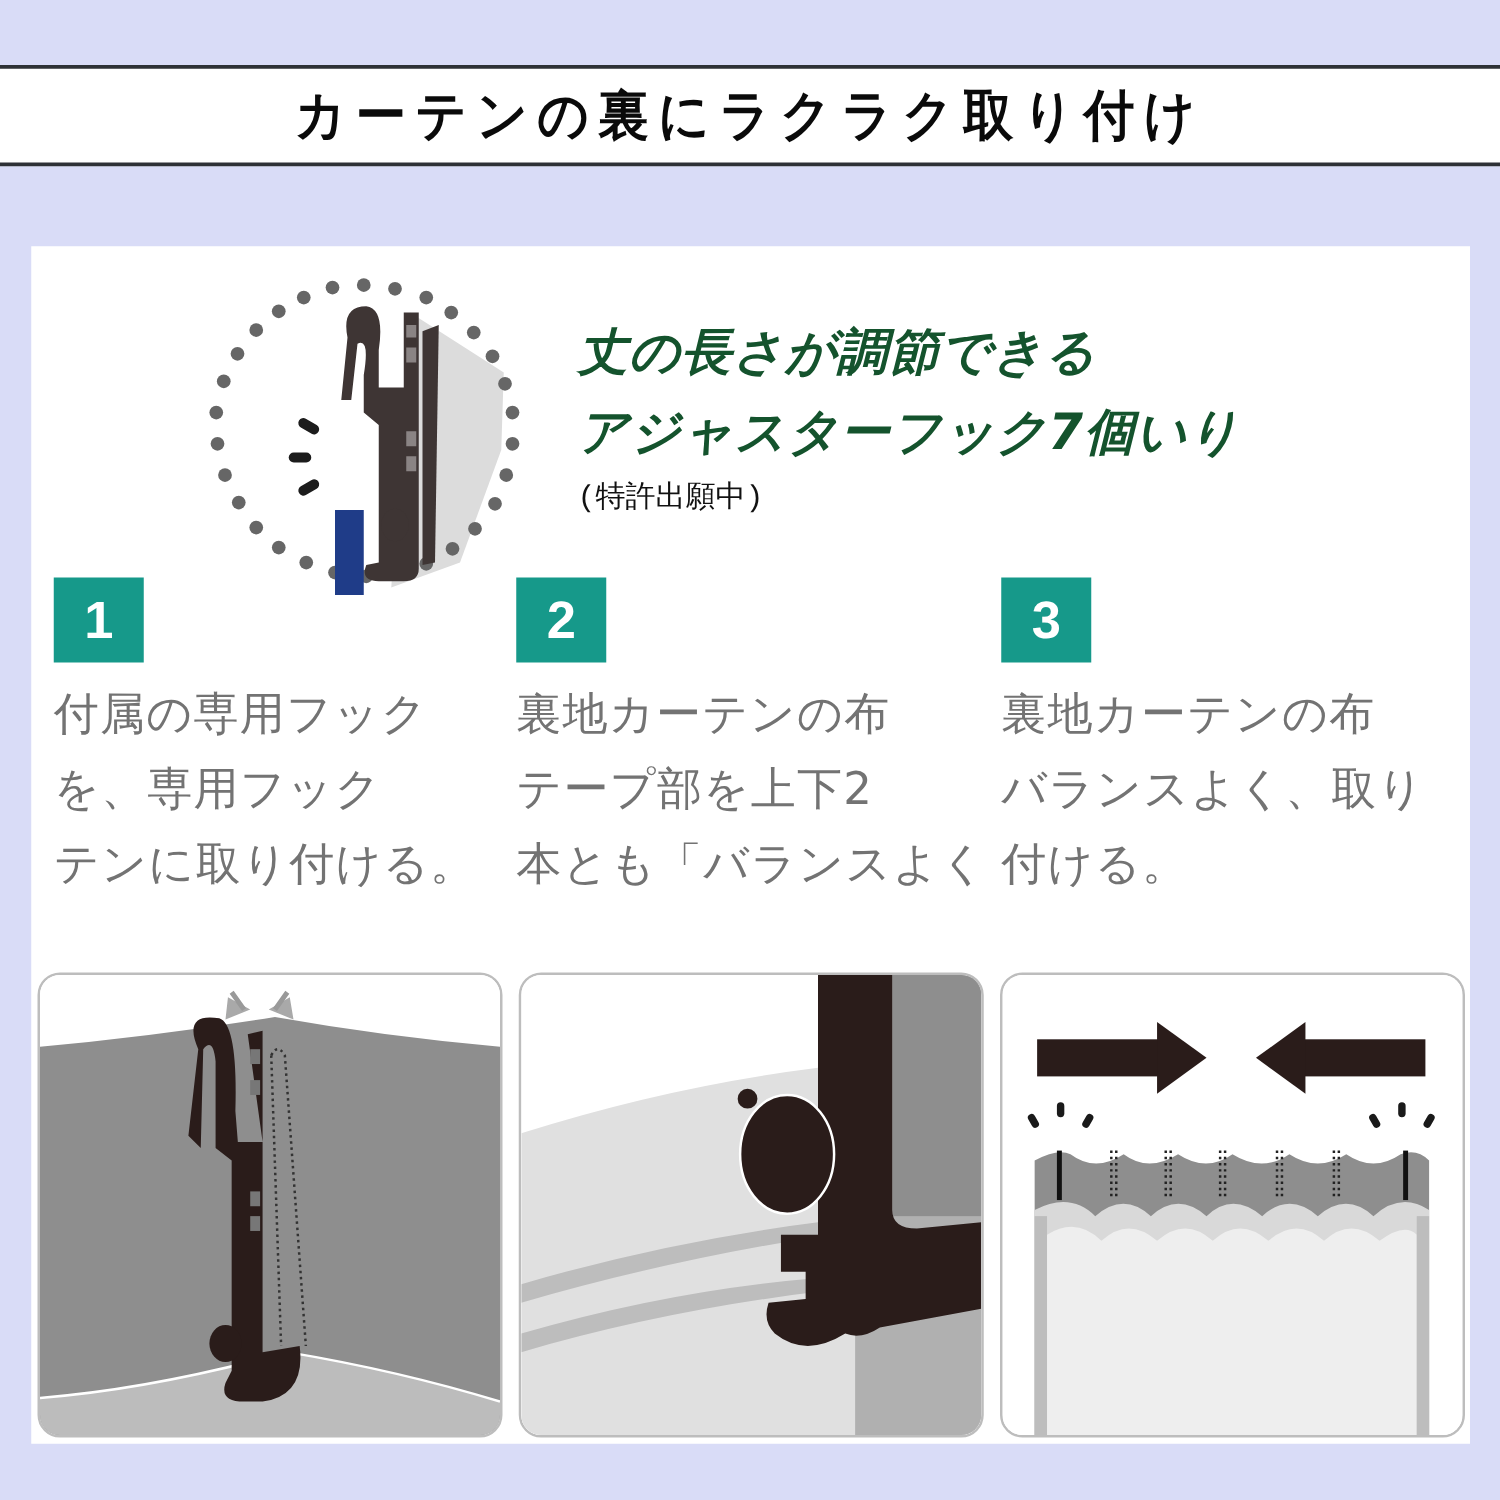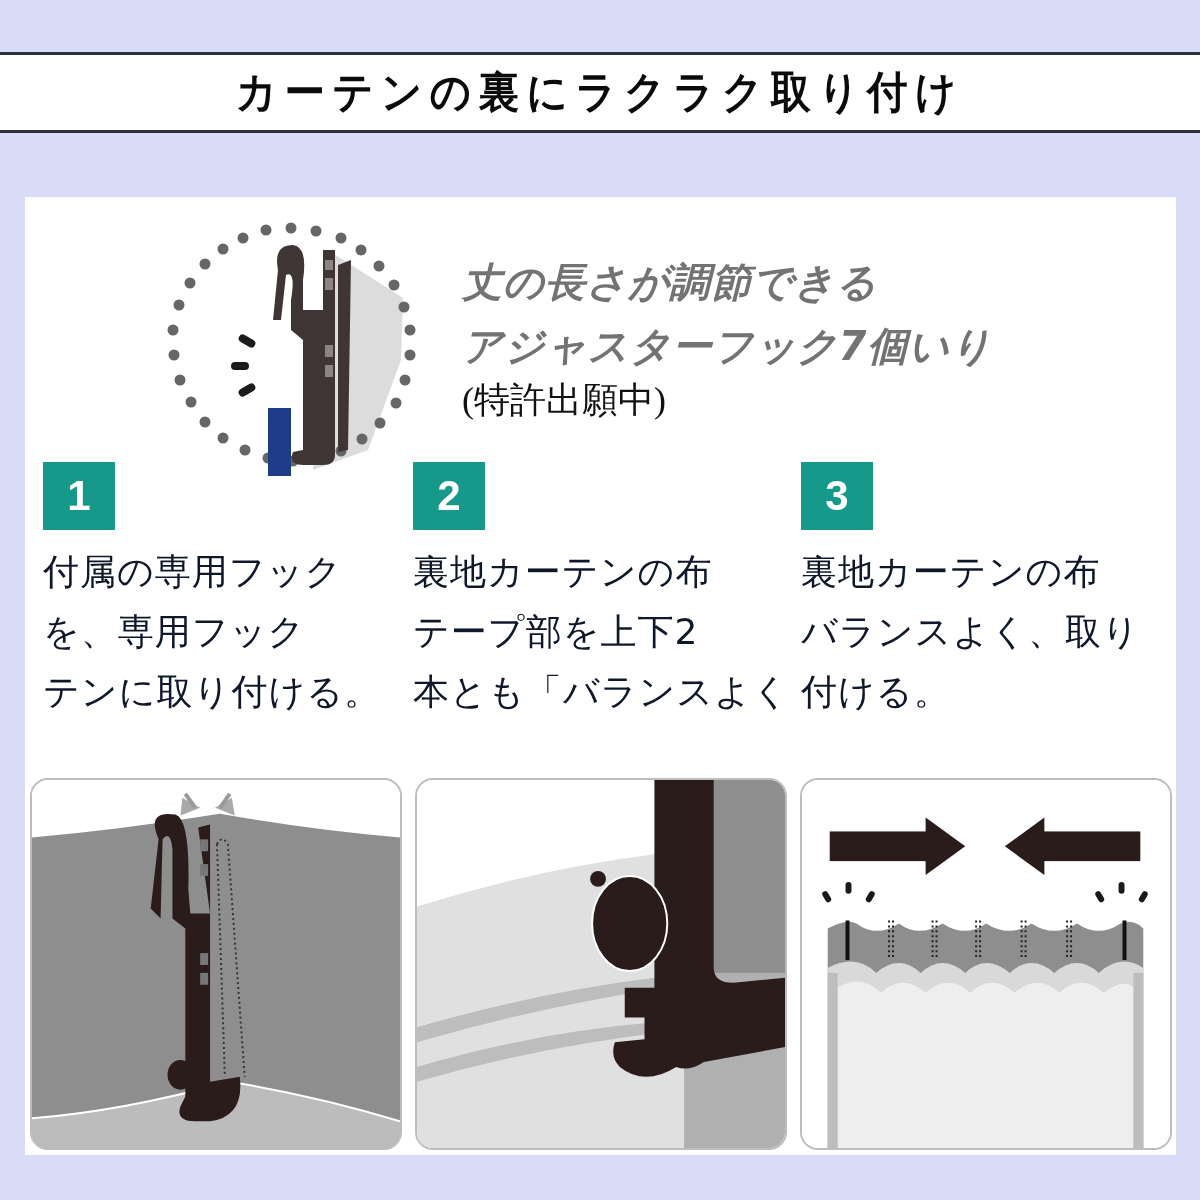--- a/index.html
+++ b/index.html
@@ -8,26 +8,26 @@
 
   .header-band { position:absolute; left:0; top:52px; width:1200px; height:81px; background:#fff;
     border-top:3px solid #2e3136; border-bottom:3px solid #2e3136; display:flex; align-items:center; justify-content:center; }
   .header-title { font-family:"DejaVu Sans",sans-serif; font-weight:bold; font-size:44px; letter-spacing:8px; color:#0a0a0a; transform:scaleX(0.92); }
 
   .panel { position:absolute; left:25px; top:197px; width:1151px; height:958px; background:#fff; }
 
   .hook-circle { position:absolute; left:163px; top:220px; width:256px; height:256px; }
 
   .feature-text { position:absolute; left:462px; top:250px; }
-  .feature-line { font-family:"DejaVu Sans",sans-serif; font-weight:bold; font-style:italic; font-size:40px; line-height:64px; color:#737373; letter-spacing:1px; white-space:nowrap; }
-  .feature-note { font-family:Liberation Serif, serif; font-size:36px; line-height:40px; color:#111; margin-top:2px; }
+  .feature-line { font-family:"DejaVu Sans",sans-serif; font-weight:bold; font-style:italic; font-size:40px; line-height:64px; color:#14532d; letter-spacing:1px; white-space:nowrap; }
+  .feature-note { font-family:Liberation Mono, monospace; font-size:24px; line-height:40px; color:#111; margin-top:2px; }
 
   .step { position:absolute; top:462px; }
   .badge { width:72px; height:68px; background:#16998a; color:#fff; font-family:"Liberation Sans",sans-serif; font-weight:bold; font-size:42px; display:flex; align-items:center; justify-content:center; }
-  .step-text { margin-top:12px; font-family:"DejaVu Sans",sans-serif; font-size:36px; line-height:60px; color:#0f172a; white-space:nowrap; letter-spacing:1px; }
+  .step-text { margin-top:12px; font-family:"DejaVu Sans",sans-serif; font-size:36px; line-height:60px; color:#737373; white-space:nowrap; letter-spacing:1px; }
 
   .illus { position:absolute; top:778px; width:372px; height:372px; border:2px solid #bdbdbd; border-radius:18px; overflow:hidden; background:#fff; }
   .illus svg { display:block; width:100%; height:100%; }
 </style>
 </head>
 <body>
 
 <div class="header-band">
   <div class="header-title">カーテンの裏にラクラク取り付け</div>
 </div>

